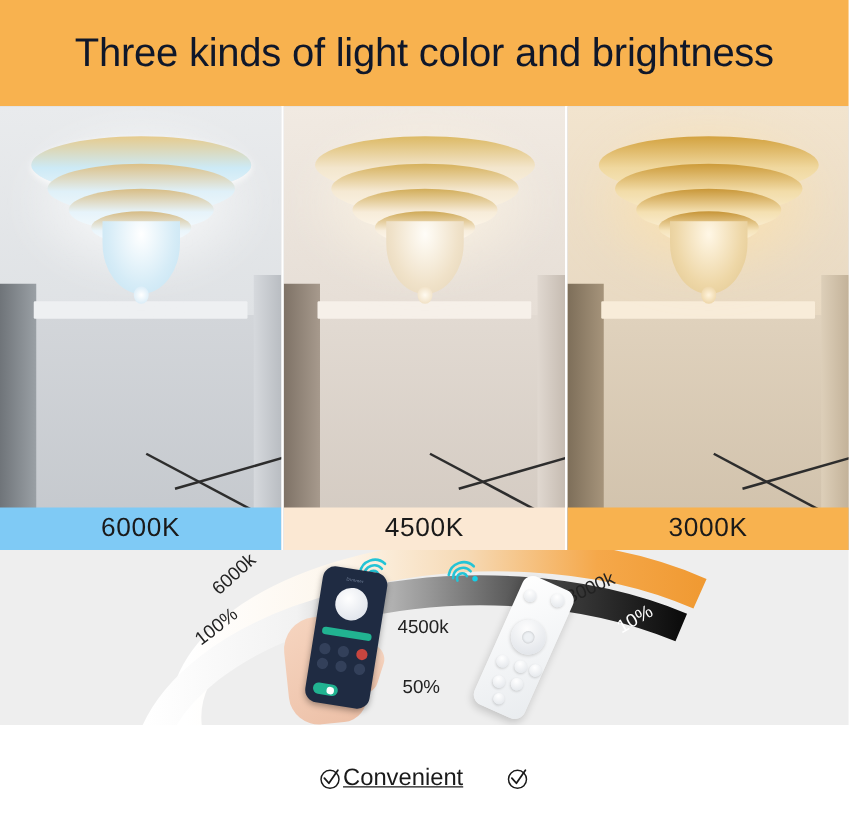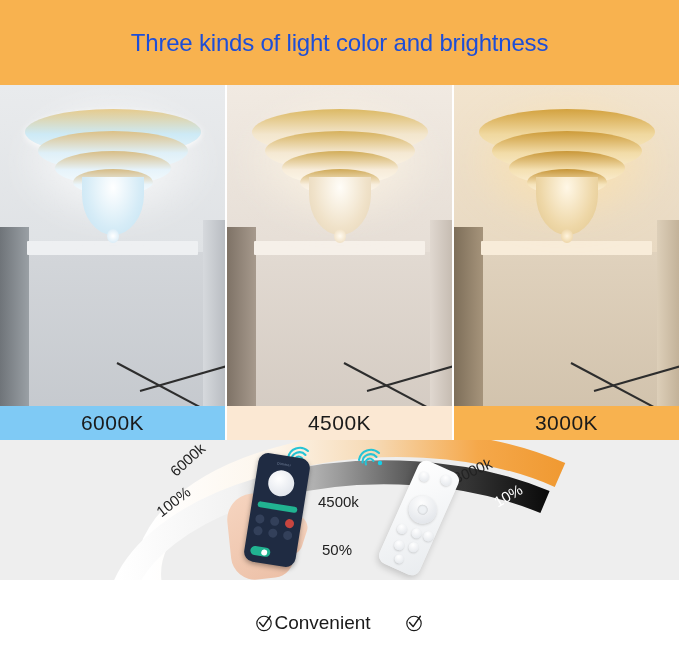--- a/index.html
+++ b/index.html
@@ -9,21 +9,21 @@
     color:#1a1a1a;
   }
   
   #headline{
     position:absolute;left:0;top:0;width:679px;height:85px;
     background:#f8b24f;
     display:flex;flex-direction:column;align-items:center;justify-content:center;
     text-align:center;
   }
   #headline .hl-line{
-    font-size:24px;line-height:29px;color:#1d4ed8;letter-spacing:-0.2px;
+    font-size:32px;line-height:29px;color:#0f172a;letter-spacing:-0.2px;
     white-space:nowrap;font-weight:400;
   }
   
   #photo-row{
     position:absolute;left:0;top:85px;width:679px;height:355px;
     display:flex;background:#ffffff;
   }
   .photo-cell{position:relative;width:225px;height:355px;overflow:hidden;background:#cfcfcf;}
   .photo-cell + .photo-cell{margin-left:2px;}
   .cell-mid{width:225px;}
@@ -151,21 +151,21 @@
   
   .wifi{position:absolute;width:30px;height:22px;}
   
   #footer{
     position:absolute;left:0;top:580px;width:679px;height:85px;background:#ffffff;
     display:flex;flex-direction:column;align-items:center;justify-content:center;
   }
   #footer-title{
     font-size:28px;color:#1a1a1a;white-space:nowrap;margin-bottom:6px;letter-spacing:-0.3px;
   }
-  #feature-list{display:flex;align-items:center;gap:34px;}
+  #feature-list{display:flex;align-items:center;gap:34px;text-decoration:underline;}
   .feature{display:flex;align-items:center;font-size:19px;color:#1a1a1a;white-space:nowrap;}
   .feature .chk{display:inline-block;width:18px;height:18px;margin-right:1px;flex:0 0 auto;}
 </style>
 </head>
 <body>
 
 <div id="headline">
   <div class="hl-line">Three kinds of light color and brightness</div>
 </div>
 

